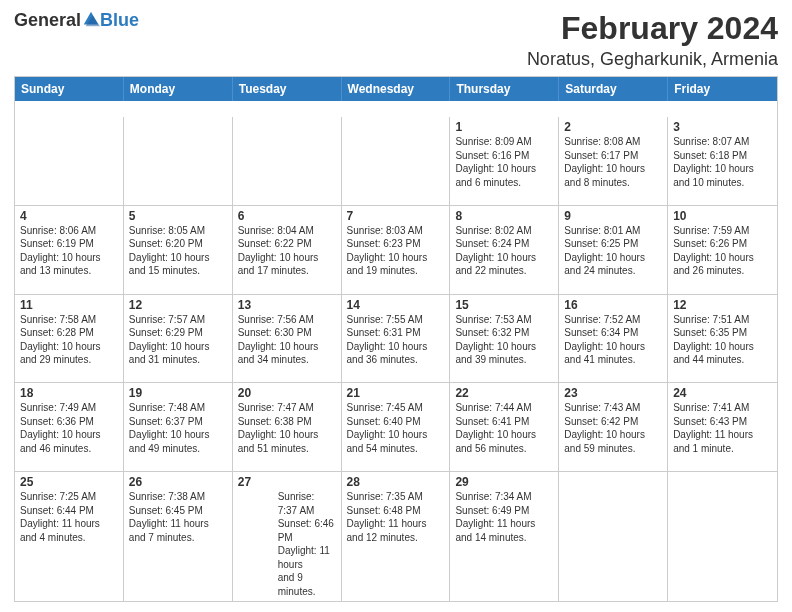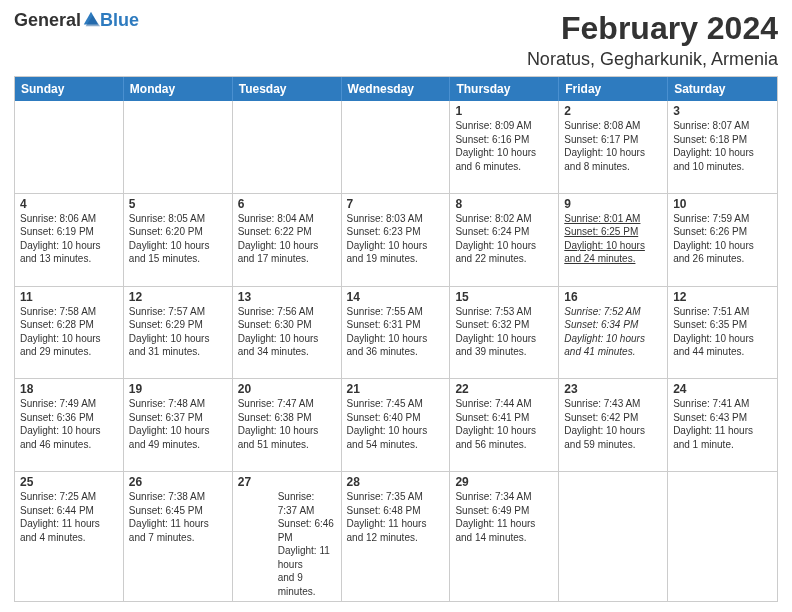--- a/index.html
+++ b/index.html
@@ -59,20 +59,21 @@
     .location {
       font-size: 18px;
       color: #333;
       margin-top: 2px;
     }
     .calendar {
       flex: 1;
       display: flex;
       flex-direction: column;
       border: 1px solid #ccc;
+      gap: 16px;
     }
     .cal-header {
       display: grid;
       grid-template-columns: repeat(7, 1fr);
       background: #2e7bbf;
     }
     .cal-header-cell {
       color: #fff;
       font-weight: bold;
       font-size: 12px;
@@ -144,22 +145,22 @@
     </div>
   </div>
 
   <div class="calendar">
     <div class="cal-header">
     <div class="cal-header-cell">Sunday</div>
         <div class="cal-header-cell">Monday</div>
         <div class="cal-header-cell">Tuesday</div>
         <div class="cal-header-cell">Wednesday</div>
         <div class="cal-header-cell">Thursday</div>
+        <div class="cal-header-cell">Saturday</div>
         <div class="cal-header-cell">Friday</div>
-        <div class="cal-header-cell">Saturday</div>
       </div>
     <div class="cal-body">
     <div class="cal-row">
           <div class="cal-cell empty"></div>
           <div class="cal-cell empty"></div>
           <div class="cal-cell empty"></div>
           <div class="cal-cell empty"></div>
           <div class="cal-cell">
             <span class="day-number">1</span>
             <div class="day-info" style="white-space: pre-line;">Sunrise: 8:09 AM
@@ -213,21 +214,21 @@
           </div>
           <div class="cal-cell">
             <span class="day-number">8</span>
             <div class="day-info" style="white-space: pre-line;">Sunrise: 8:02 AM
 Sunset: 6:24 PM
 Daylight: 10 hours
 and 22 minutes.</div>
           </div>
           <div class="cal-cell">
             <span class="day-number">9</span>
-            <div class="day-info" style="white-space: pre-line; text-decoration: underline;">Sunrise: 8:01 AM
+            <div class="day-info" style="white-space: pre-line;">Sunrise: 8:01 AM
 Sunset: 6:25 PM
 Daylight: 10 hours
 and 24 minutes.</div>
           </div>
           <div class="cal-cell">
             <span class="day-number">10</span>
             <div class="day-info" style="white-space: pre-line;">Sunrise: 7:59 AM
 Sunset: 6:26 PM
 Daylight: 10 hours
 and 26 minutes.</div>
@@ -264,21 +265,21 @@
           </div>
           <div class="cal-cell">
             <span class="day-number">15</span>
             <div class="day-info" style="white-space: pre-line;">Sunrise: 7:53 AM
 Sunset: 6:32 PM
 Daylight: 10 hours
 and 39 minutes.</div>
           </div>
           <div class="cal-cell">
             <span class="day-number">16</span>
-            <div class="day-info" style="white-space: pre-line; font-style: italic;">Sunrise: 7:52 AM
+            <div class="day-info" style="white-space: pre-line;">Sunrise: 7:52 AM
 Sunset: 6:34 PM
 Daylight: 10 hours
 and 41 minutes.</div>
           </div>
           <div class="cal-cell">
             <span class="day-number">12</span>
             <div class="day-info" style="white-space: pre-line;">Sunrise: 7:51 AM
 Sunset: 6:35 PM
 Daylight: 10 hours
 and 44 minutes.</div>

